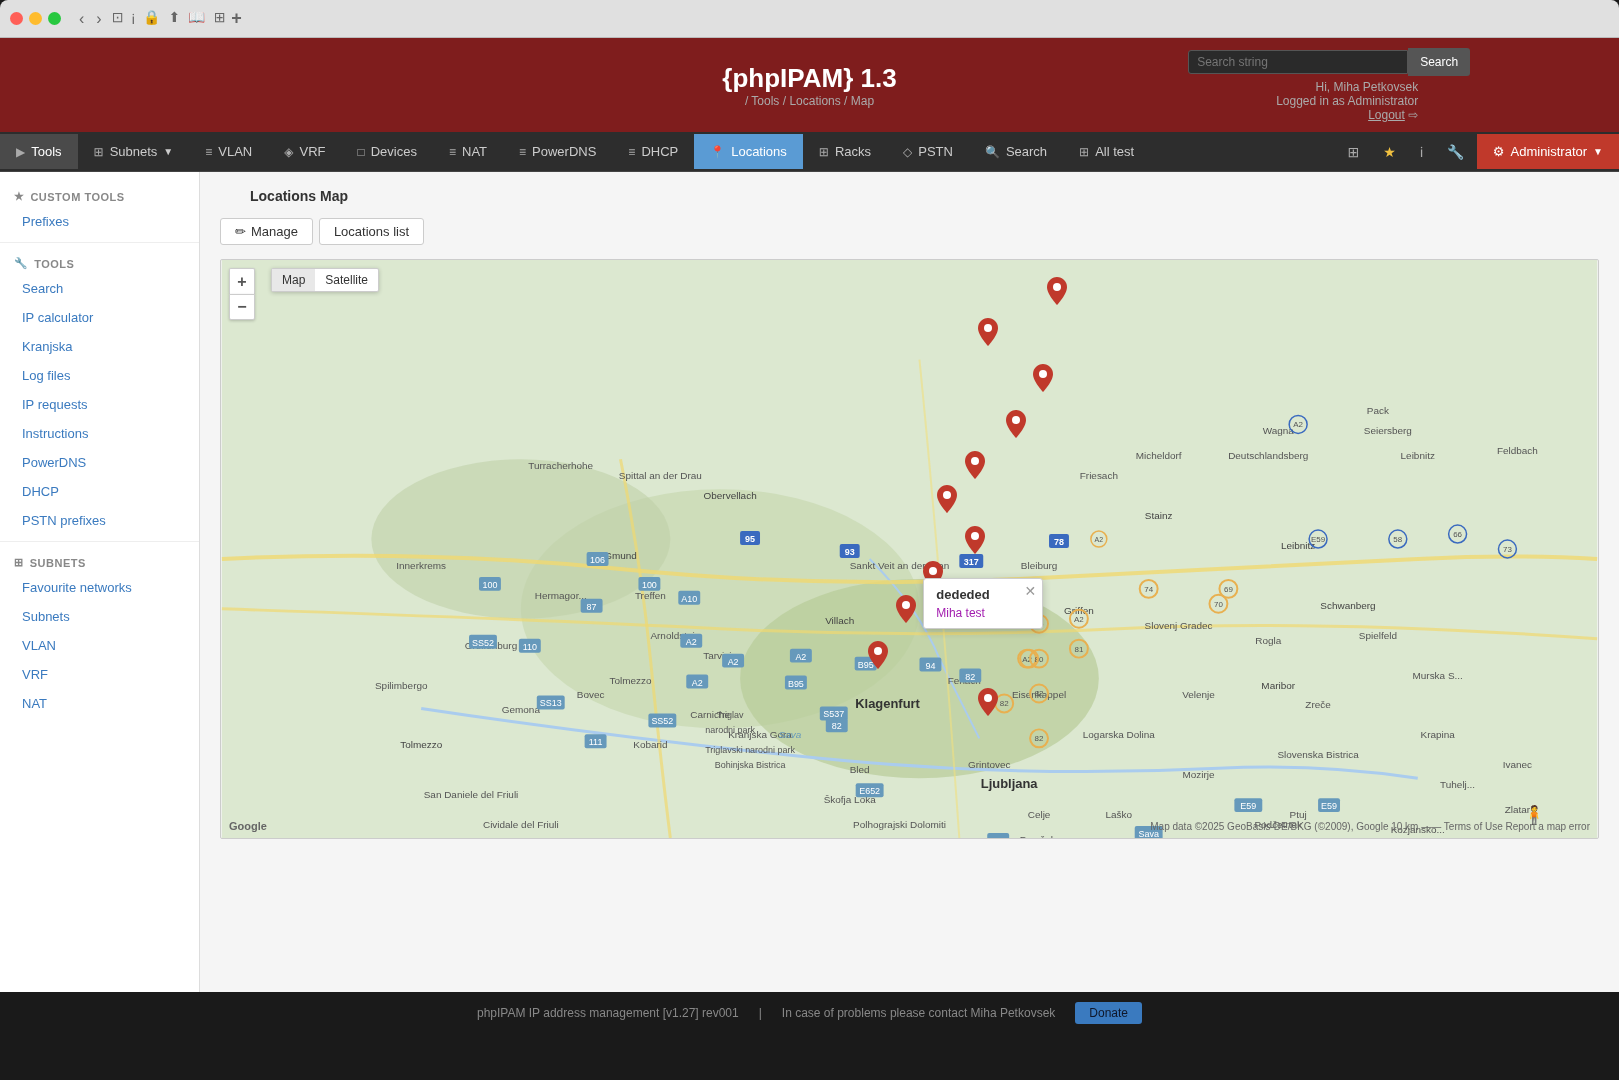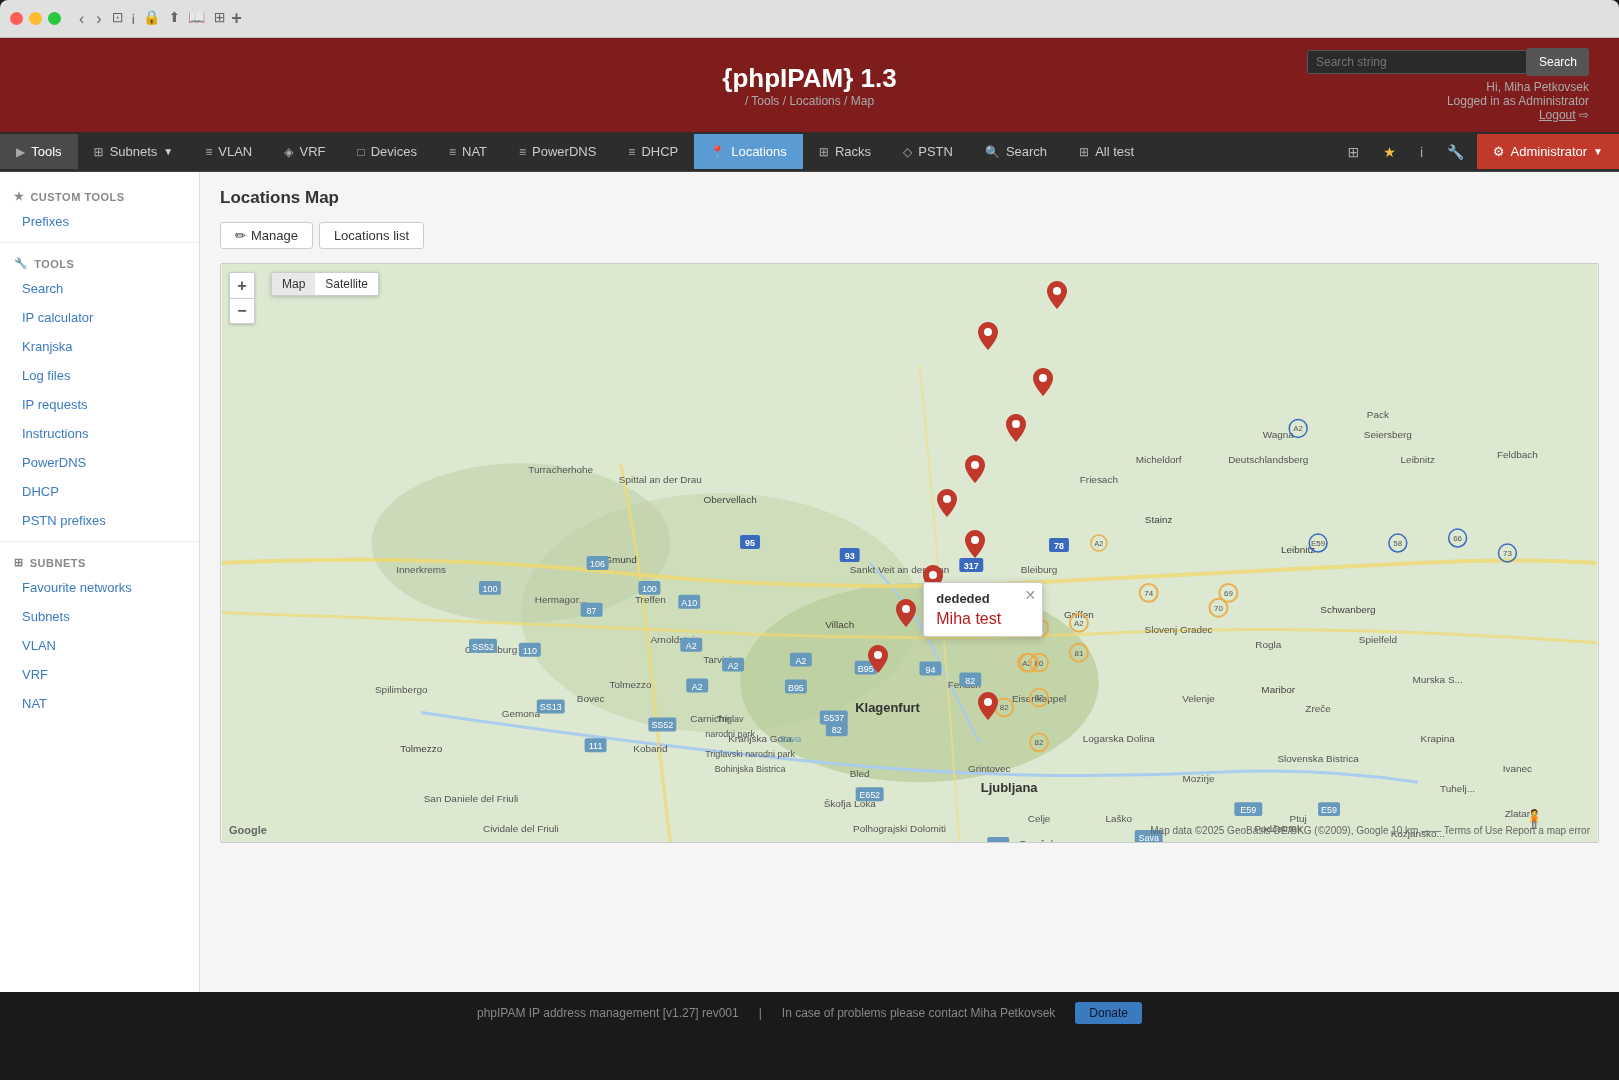--- a/index.html
+++ b/index.html
@@ -59,21 +59,21 @@
     .breadcrumb {
       color: #aaa;
       font-size: 12px;
       text-align: center;
     }
     .breadcrumb a { color: #aaa; text-decoration: none; }
     .breadcrumb span { color: #aaa; }
     .header-right {
       display: flex;
       flex-direction: column;
-      align-items: flex-end;
+      align-items: center;
       gap: 4px;
     }
     .search-bar {
       display: flex;
       align-items: center;
       gap: 0;
     }
     .search-input {
       width: 220px;
       padding: 4px 8px;
@@ -176,23 +176,24 @@
     }
     .sidebar-divider { height: 1px; background: #eee; margin: 6px 0; }
 
     
     .content-area {
       flex: 1;
       padding: 16px 20px;
       overflow: hidden;
     }
     .page-title {
-      font-size: 17px;
+      font-size: 14px;
       color: #333;
       margin-bottom: 14px;
+      margin-left: 30px;
     }
     .action-bar {
       display: flex;
       gap: 6px;
       margin-bottom: 14px;
     }
     .btn {
       padding: 5px 14px;
       border: 1px solid #ccc;
       background: white;
@@ -294,22 +295,22 @@
       color: #999;
       font-size: 14px;
     }
     .map-popup-title {
       font-size: 13px;
       font-weight: bold;
       color: #333;
       margin-bottom: 4px;
     }
     .map-popup-subtitle {
-      font-size: 16px;
-      color: #b91c1c;
+      font-size: 12px;
+      color: #a21caf;
     }
 
     
     .map-google {
       position: absolute;
       bottom: 6px;
       left: 8px;
       font-size: 11px;
       color: #666;
       font-weight: bold;

